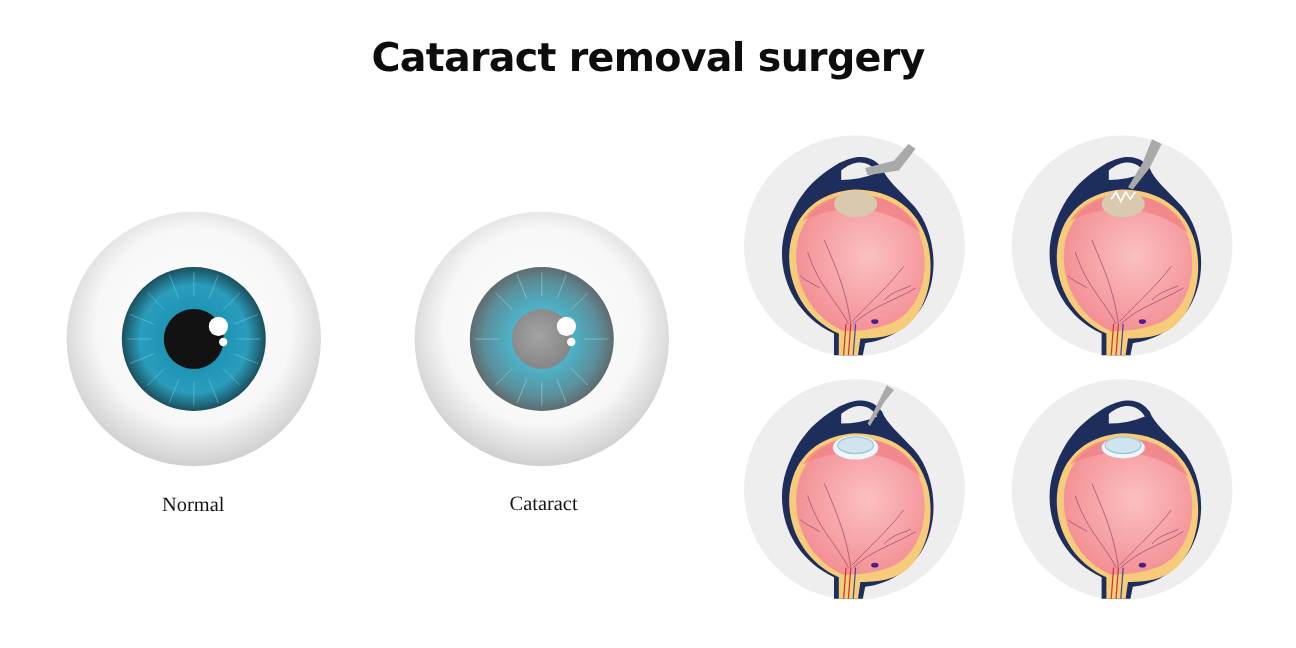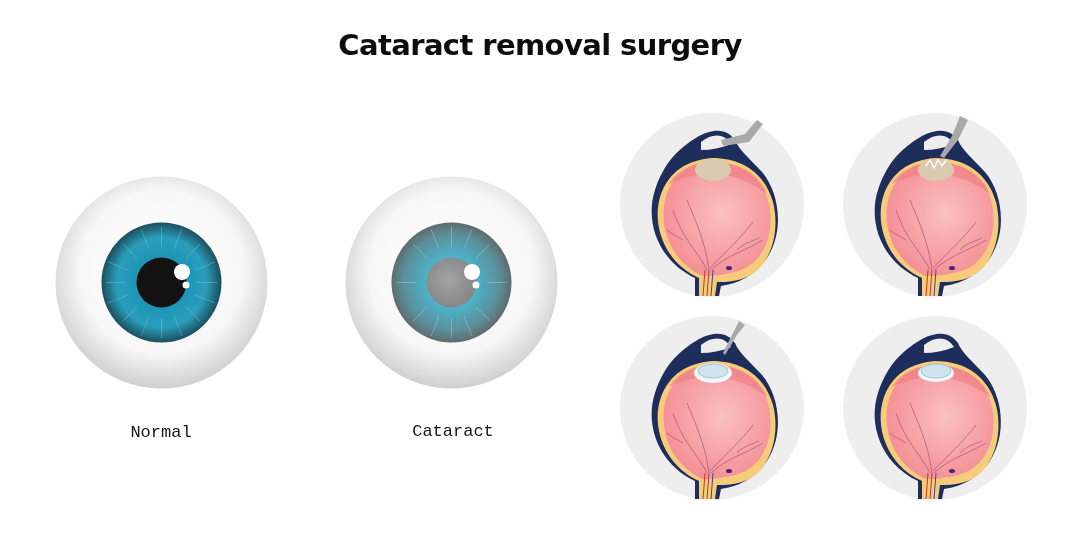--- a/index.html
+++ b/index.html
@@ -1,26 +1,26 @@
 <!DOCTYPE html>
 <html><head>
   <meta charset="utf-8">
   <style>
     * { margin: 0; padding: 0; box-sizing: border-box; }
     html, body { width: 1080px; height: 540px; background: #ffffff; overflow: hidden; }
     body { position: relative; font-family: "DejaVu Sans", sans-serif; color: #111; }
     .title {
       position: absolute; left: 0; top: 28px; width: 1080px; text-align: center;
-      font-family: "DejaVu Sans", sans-serif; font-weight: bold; font-size: 29px;
+      font-family: "DejaVu Sans", sans-serif; font-weight: bold; font-size: 33px;
       letter-spacing: -0.6px; color: #0d0d0d;
     }
     .eye-ext { position: absolute; }
     .label {
-      position: absolute; font-family: Liberation Mono, monospace; font-size: 17px; color: #151515;
-      text-align: center; width: 160px; margin-top: 12px;
+      position: absolute; font-family: Liberation Serif, serif; font-size: 17px; color: #151515;
+      text-align: center; width: 160px;
     }
     .stage { position: absolute; width: 190px; height: 190px; }
     svg { display: block; }
   </style>
 </head>
 <body>
 
 <div class="title">Cataract removal surgery</div>
 
 <div class="eye-ext" style="left:54px; top:175px;">

